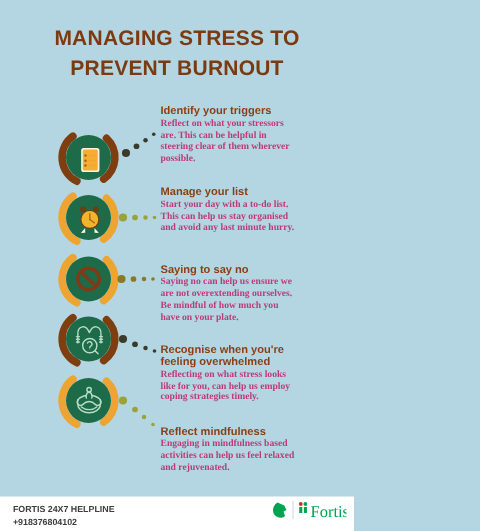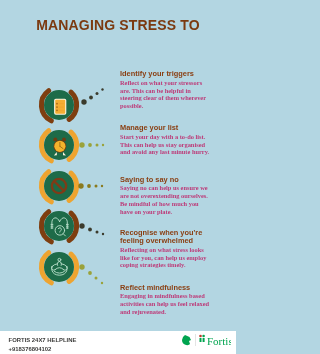--- a/index.html
+++ b/index.html
@@ -2,38 +2,39 @@
 <html><head>
 <meta charset="utf-8">
 <style>
   html,body{margin:0;padding:0;}
   body{width:236px;height:354px;overflow:hidden;background:#b3d6e2;
        font-family:"Liberation Sans",sans-serif;-webkit-font-smoothing:antialiased;}
   .page{position:relative;width:236px;height:354px;overflow:hidden;background:#b3d6e2;text-decoration:underline;}
   .footer{position:absolute;left:0;right:0;top:331px;height:23px;background:#fff;}
   h1{position:absolute;left:0;right:0;top:16.4px;margin:0;text-align:center;
      color:#7b3a10;font-weight:bold;font-size:14px;line-height:19.8px;letter-spacing:.15px;}
-  .tip{position:absolute;left:120px;width:91px;}
+  .tip{position:absolute;left:107px;width:91px;}
   .ttl{color:#8a3f12;font-weight:bold;font-size:7.4px;line-height:7.6px;margin:0 0 1.3px 0;
        letter-spacing:0;}
   .bdy{color:#bd3a78;font-family:"Liberation Serif",serif;font-size:6.4px;line-height:7.7px;
        margin:0;font-weight:bold;}
   .ic{position:absolute;left:37.2px;width:44px;height:44px;}
   .dots{position:absolute;}
   .ftxt{position:absolute;left:8.6px;top:335.5px;color:#3c3c3b;font-size:5.9px;
         font-weight:bold;line-height:9px;letter-spacing:0;}
   .logo{position:absolute;right:5px;top:332px;height:16px;}
 </style>
 </head>
 <body>
 
 <div class="page">
 
   <h1>
     <span>MANAGING STRESS TO</span><br>
+    <span>PREVENT BURNOUT</span>
   </h1>
 
   <svg class="ic" style="top:83px" viewBox="0 0 44 44">
     <g>
       <path d="M11.65 7.76A17.6 17.6 0 0 0 14.28 37.82" fill="none" stroke="#7e3e10" stroke-width="5" stroke-linecap="round"></path>
       <path d="M32.09 36.42A17.6 17.6 0 0 0 34.00 9.13" fill="none" stroke="#7e3e10" stroke-width="5" stroke-linecap="round"></path>
     </g>
     <circle cx="22" cy="22" r="15" fill="#1d6b48"></circle>
     <g>
       <rect x="17.1" y="15.7" width="12.2" height="16" rx="1.7" fill="#fdf4df"></rect>

